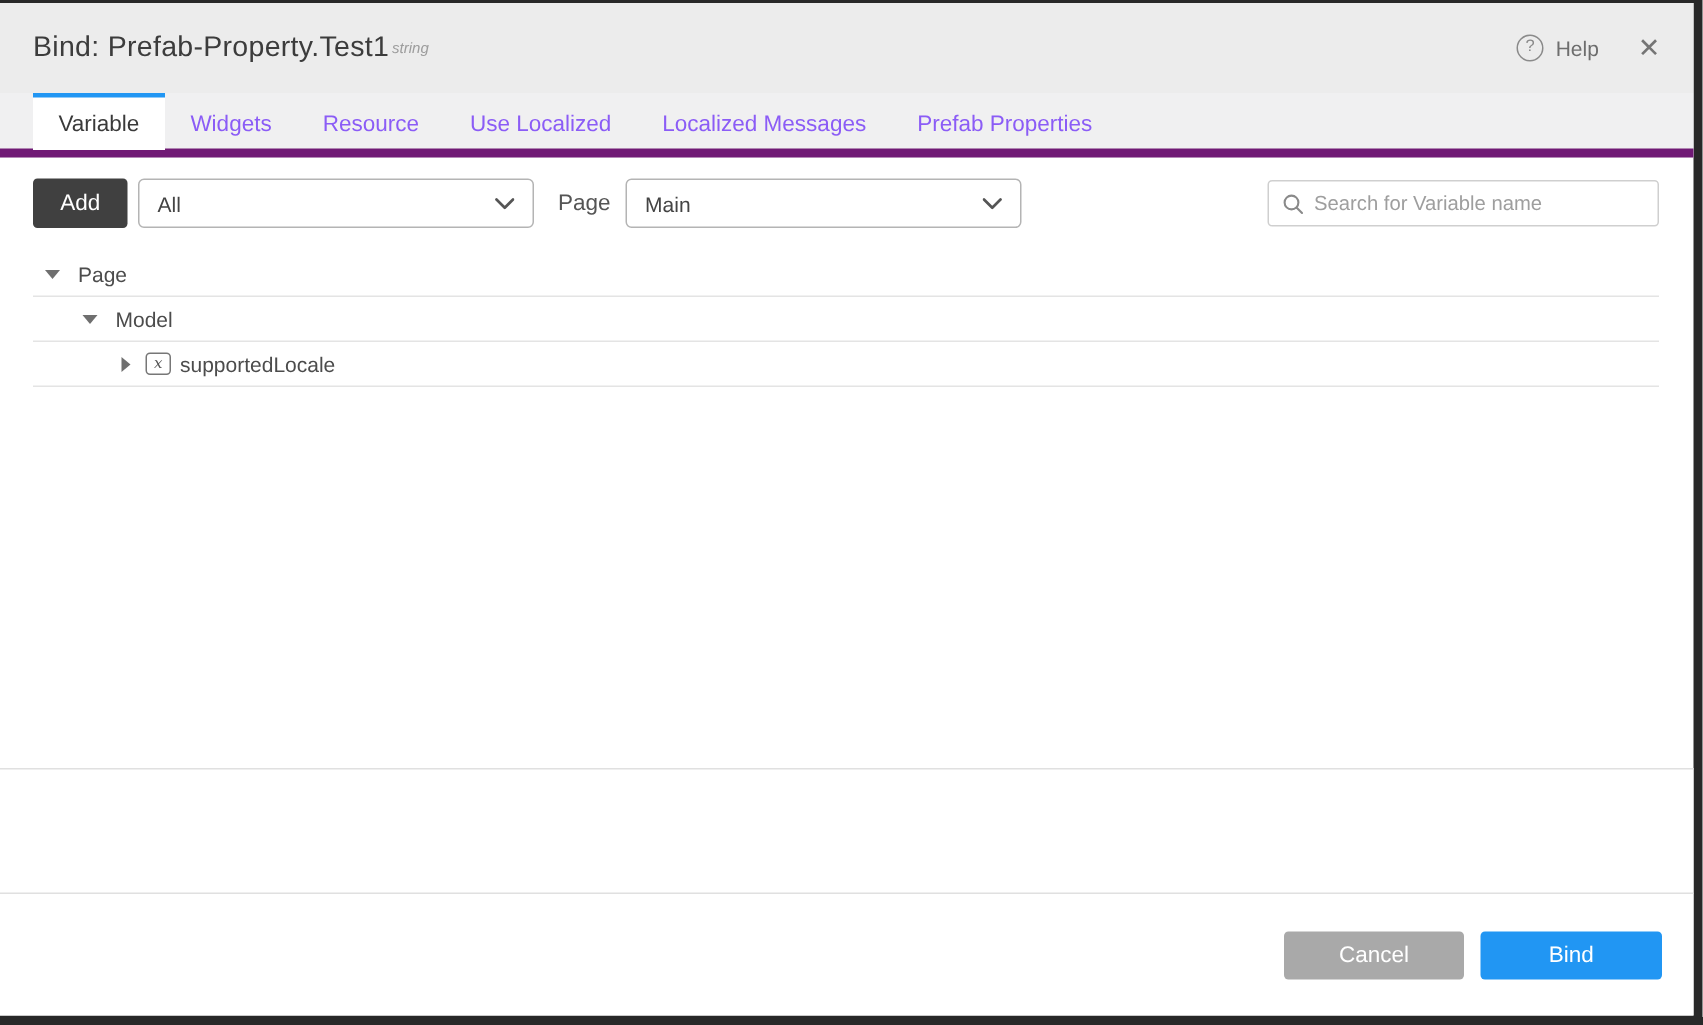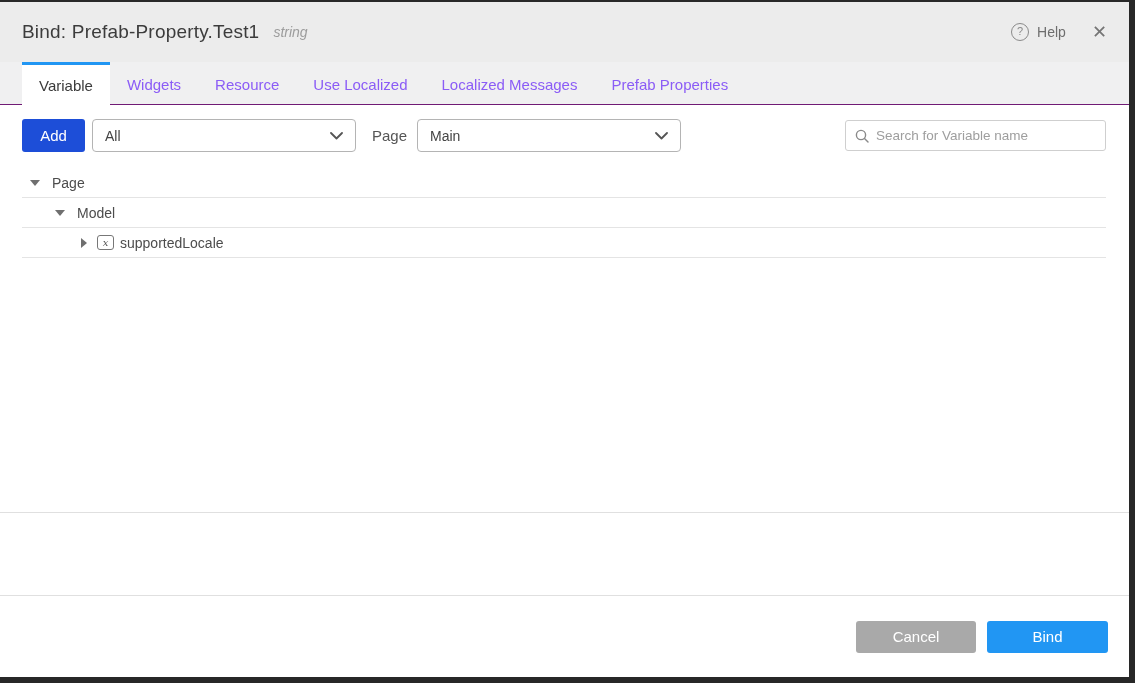--- a/index.html
+++ b/index.html
@@ -15,52 +15,52 @@
     background:#ffffff;
     display:flex; flex-direction:column;justify-content:space-between;
   }
   
   .hdr {
     height:60px; background:#ececec;
     display:flex; align-items:center;
     padding:0 22px; flex:0 0 auto;
   }
   .hdr-title { font-size:19px; color:#3c3c3c; font-weight:400; letter-spacing:.2px; }
-  .hdr-type  { font-size:14px; color:#9c9c9c; font-style:italic; margin-left:14px; }
+  .hdr-type  { font-size:10px; color:#9c9c9c; font-style:italic; margin-left:2px; }
   .hdr-right { margin-left:auto; display:flex; align-items:center; }
   .help-icon {
     width:18px; height:18px; border:1.6px solid #8a8a8a; border-radius:50%;
     color:#8a8a8a; font-size:11px; line-height:15px; text-align:center;
     display:inline-block; cursor:pointer;
   }
   .help-text { font-size:14px; color:#6e6e6e; margin-left:8px; cursor:pointer; }
   .close-x { font-size:18px; color:#757575; margin-left:26px; cursor:pointer; line-height:1; }
   
   .tabs {
     display:flex; align-items:stretch;
-    background:#f0f0f1; border-bottom:1px solid #701a75;
+    background:#f0f0f1; border-bottom:6px solid #701a75;
     padding-left:22px; height:43px; flex:0 0 auto;
   }
   .tab {
     padding:0 17px; font-size:15px; color:#8b5cf6;
     display:flex; align-items:center; cursor:pointer;
     border-top:3px solid transparent;
   }
   .tab.active {
     background:#ffffff; color:#3a3a3a;
     border-top:3px solid #2196f3;
     margin-bottom:-1px;
   }
   
   .toolbar {
     display:flex; align-items:center;
     margin:14px 23px 0 22px; flex:0 0 auto;
   }
   .btn-add {
-    width:63px; height:33px; background:#1d4ed8; color:#fff;
+    width:63px; height:33px; background:#404040; color:#fff;
     border:none; border-radius:3px; font-size:15px; cursor:pointer;
     font-family:inherit;
   }
   .sel {
     height:33px; width:264px; background:#fff;
     border:1px solid #b4b4b4; border-radius:4px;
     display:flex; align-items:center; padding:0 12px;
     font-size:14px; color:#444; cursor:pointer;
   }
   .sel .chev { margin-left:auto; display:flex; }

